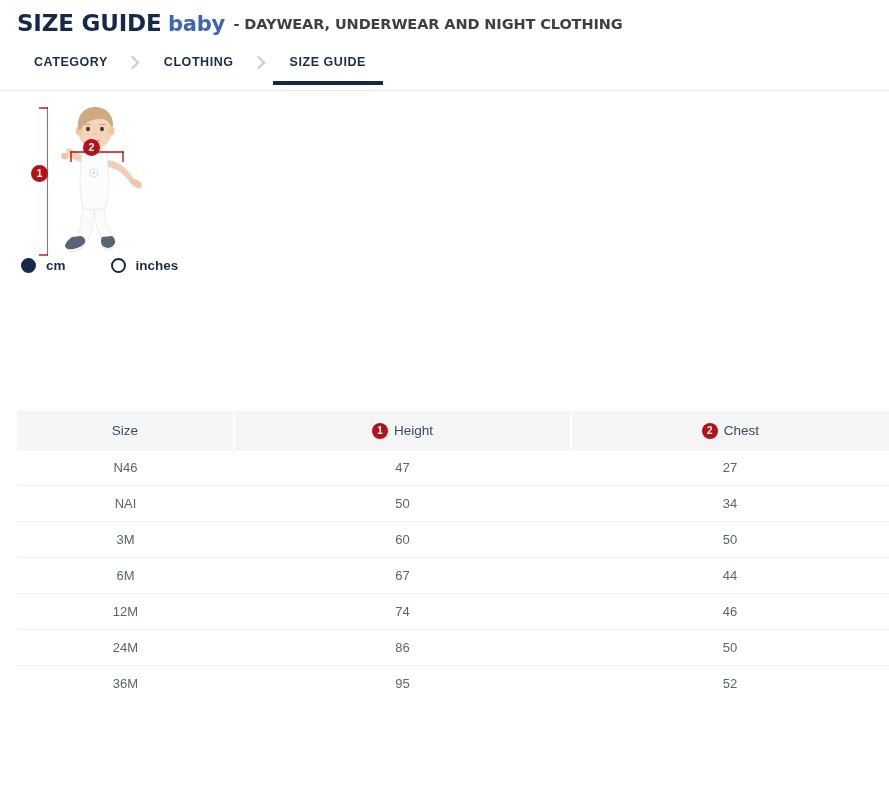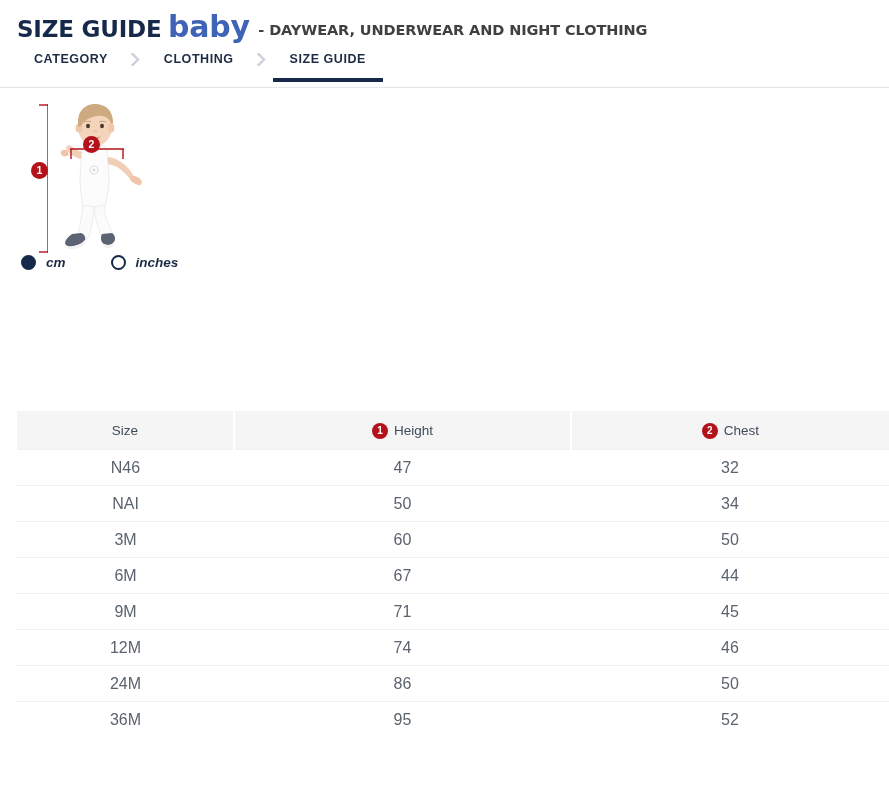--- a/index.html
+++ b/index.html
@@ -25,41 +25,41 @@
     line-height: 1;
   }
   .title-main {
     font-size: 23px;
     font-weight: bold;
     letter-spacing: -0.2px;
     color: #16294b;
     font-family: "DejaVu Sans", sans-serif;
   }
   .title-sub {
-    font-size: 30px;
+    font-size: 21px;
     font-weight: bold;
     letter-spacing: -0.2px;
     color: #3f63b5;
     font-family: "DejaVu Sans", sans-serif;
     margin-left: 2px;
   }
   .title-desc {
     font-size: 14.5px;
     font-weight: bold;
     color: #404040;
     font-family: "DejaVu Sans", sans-serif;
     letter-spacing: -0.1px;
     margin-left: 4px;
     position: relative;
     top: -2px;
   }
 
   
   .breadcrumb {
-    margin-top: 10px;
+    margin-top: 20px;
     height: 36px;
     border-bottom: 1px solid #e2e4e8;
     display: flex;
     align-items: flex-start;
     padding-left: 17px;
     box-sizing: border-box;
   }
   .crumb {
     font-size: 12.5px;
     font-weight: bold;
@@ -141,21 +141,20 @@
     position: absolute;
     left: 21px;
     top: 158px;
     display: flex;
     align-items: center;
   }
   .unit-opt {
     display: flex;
     align-items: center;
     cursor: pointer;
-    font-style: italic;
   }
   .unit-opt + .unit-opt { margin-left: 45px; }
   .radio {
     width: 15px;
     height: 15px;
     border-radius: 50%;
     border: 2px solid #16294b;
     box-sizing: border-box;
     background: #ffffff;
   }
@@ -208,21 +207,21 @@
     line-height: 16px;
     text-align: center;
     margin-right: 6px;
     flex: 0 0 auto;
   }
 
   .size-table td {
     height: 33px;
     text-align: center;
     vertical-align: middle;
-    font-size: 16px;
+    font-size: 13px;
     color: #5b636e;
     border-bottom: 1px solid #f0f0f1;
   }
   .size-table tbody tr:last-child td { border-bottom: none; }
   .size-table tbody tr:first-child td { border-top: 1px solid #f0f0f1; }
 </style>
 </head>
 <body>
 
 <div class="page-header">
@@ -347,43 +346,38 @@
           <span class="hdr-badge">2</span>
           <span>Chest</span>
         </span>
       </th>
     </tr>
   </thead>
   <tbody>
     <tr>
       <td>N46</td>
       <td>47</td>
-      <td>32</td>
+      <td>27</td>
     </tr>
     <tr>
       <td>NAI</td>
       <td>50</td>
       <td>34</td>
     </tr>
     <tr>
       <td>3M</td>
       <td>60</td>
       <td>50</td>
     </tr>
     <tr>
       <td>6M</td>
       <td>67</td>
       <td>44</td>
     </tr>
     <tr>
-      <td>9M</td>
-      <td>71</td>
-      <td>45</td>
-    </tr>
-    <tr>
       <td>12M</td>
       <td>74</td>
       <td>46</td>
     </tr>
     <tr>
       <td>24M</td>
       <td>86</td>
       <td>50</td>
     </tr>
     <tr>

